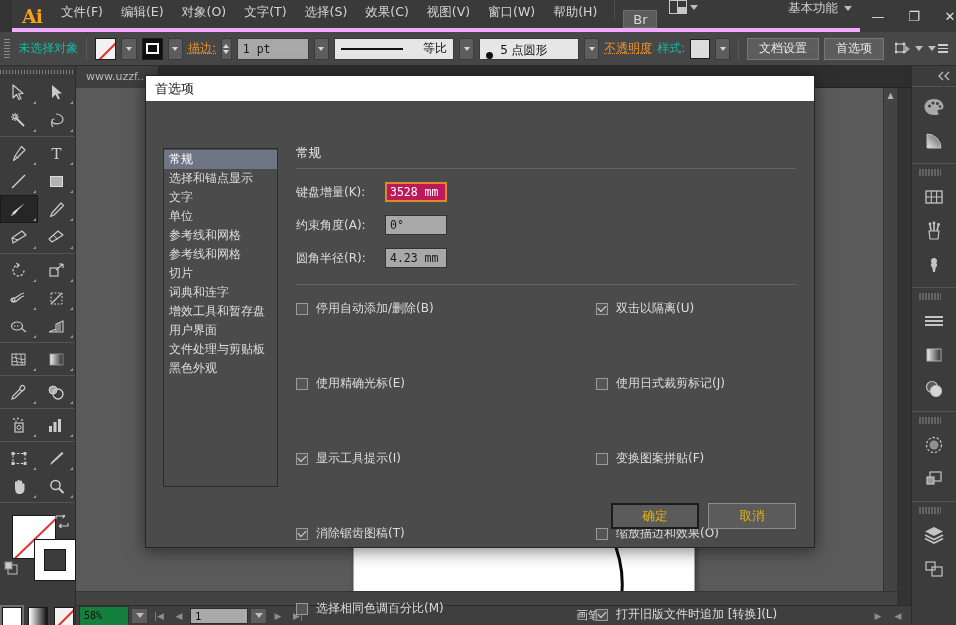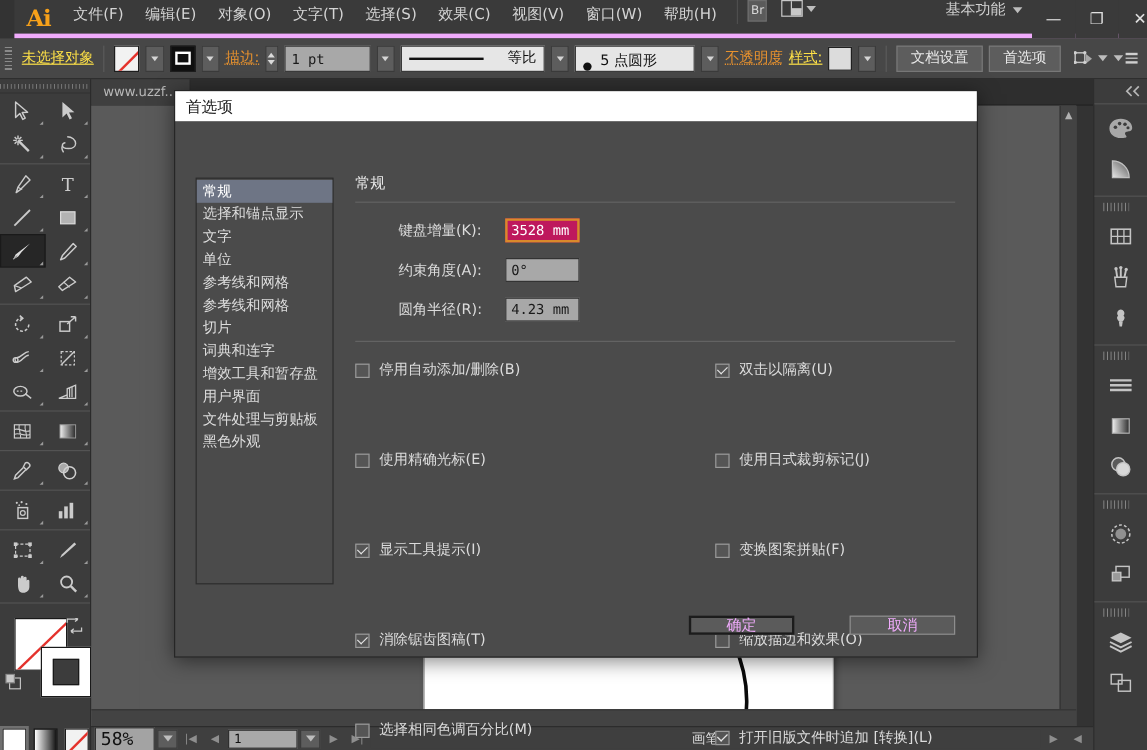--- a/index.html
+++ b/index.html
@@ -23,23 +23,23 @@
     justify-content: center; color: #f7a11a; font-weight: bold;
     font-size: 19px; font-family: "DejaVu Serif", serif;
     letter-spacing: -1px;
   }
   .menu-item {
     color: #d4d4d4; font-size: 12.5px; padding: 4px 9px;
     white-space: nowrap; cursor: default;
   }
   .mb-sep { width: 1px; height: 20px; background: #4e4e4e; margin: 0 8px; }
   .br-btn {
-    width: 16px; height: 18px; background: #5b5b5b; border: 1px solid #6d6d6d;
-    color: #d8d8d8; font-size: 10px; display: flex; align-items: center;
-    justify-content: center; font-family: "DejaVu Sans", sans-serif;
+    width: 34px; height: 18px; background: #5b5b5b; border: 1px solid #6d6d6d;
+    color: #d8d8d8; font-size: 13px; display: flex; align-items: center;
+    justify-content: center; font-family: "DejaVu Sans", sans-serif; margin-top: 10px;
   }
   .arrange-btn {
     display: flex; align-items: center; gap: 3px; margin-left: 12px;
   }
   .arrange-glyph {
     width: 18px; height: 14px; border: 1.5px solid #c8c8c8; display: grid;
     grid-template-columns: 1fr 1fr; 
   }
   .arrange-glyph i { border-right: 1.5px solid #c8c8c8; }
   .arrange-glyph i:last-child { border-right: none; border-top: 1.5px solid #c8c8c8; background:#c8c8c8; height:50%; margin-top:auto;}
@@ -61,21 +61,21 @@
   
   .controlbar {
     position: absolute; left: 0; top: 32px; width: 956px; height: 34px;
     background: #474747; display: flex; align-items: center;
     border-bottom: 1px solid #2e2e2e; padding-left: 4px; gap: 5px;
   }
   .grip {
     width: 7px; height: 20px; margin-right: 3px;
     background: repeating-linear-gradient(to bottom, #8a8a8a 0 1px, transparent 1px 3px);
   }
-  .cb-label { color: #fde047; font-size: 12px; white-space: nowrap; text-decoration: underline; }
+  .cb-label { color: #14b8a6; font-size: 12px; white-space: nowrap; }
   .cb-label.orange { color: #e8922e; text-decoration: underline dotted; }
   .swatch-none {
     width: 24px; height: 22px; background: #f2f2f2; border: 1px solid #1d1d1d;
     position: relative; overflow: hidden;
   }
   .swatch-none::after {
     content: ""; position: absolute; left: -4px; top: 50%; width: 34px;
     height: 2px; background: #e4322c; transform: rotate(-45deg);
     transform-origin: center;
   }
@@ -243,22 +243,22 @@
     color: #c4c4c4;
   }
 
   
   .statusbar {
     position: absolute; left: 76px; bottom: 0; width: 835px; height: 20px;
     background: #3f3f3f; display: flex; align-items: center; gap: 2px;
     border-top: 1px solid #2c2c2c; padding-left: 3px;
   }
   .zoomfield {
-    width: 50px; height: 20px; background: #a3a3a3; border: 1px solid #2f2f2f;
-    color: #111; font-size: 15px; display: flex; align-items: center;
+    width: 50px; height: 20px; background: #15803d; border: 1px solid #2f2f2f;
+    color: #111; font-size: 10px; display: flex; align-items: center;
     padding-left: 4px; font-family: "DejaVu Sans Mono", monospace;
   }
   .sb-dd {
     width: 17px; height: 16px; background: #5d5d5d; border: 1px solid #3b3b3b;
     display: flex; align-items: center; justify-content: center;
   }
   .sb-nav {
     width: 18px; height: 16px; display: flex; align-items: center;
     justify-content: center; color: #8e8e8e; font-size: 9px;
   }
@@ -292,21 +292,21 @@
   }
   .dlg-list-item {
     height: 19px; color: #dddddd; font-size: 12px; padding-left: 5px;
     display: flex; align-items: center; white-space: nowrap;
   }
   .dlg-list-item.sel { background: #6e7585; color: #ffffff; }
   .dlg-right { position: absolute; left: 150px; top: 44px; right: 18px; }
   .sec-title { color: #e6e6e6; font-size: 12.5px; }
   .sec-rule { height: 1px; background: #636363; margin-top: 6px; }
   .form-row {
-    display: flex; align-items: center; margin-top: 13px; gap: 6px; margin-left: 36px;
+    display: flex; align-items: center; margin-top: 13px; gap: 6px;
   }
   .form-label {
     color: #dcdcdc; font-size: 12px; width: 83px; text-align: left;
     white-space: nowrap;
   }
   .inp {
     height: 20px; width: 62px; background: #a8a8a8; border: 1px solid #333;
     color: #1a1a1a; font-size: 11.5px; display: flex; align-items: center;
     padding-left: 4px; font-family: "DejaVu Sans Mono", monospace;
   }
@@ -333,24 +333,23 @@
   .cblabel { color: #dcdcdc; font-size: 12px; white-space: nowrap; }
   .reset-btn {
     margin-top: 16px; display: inline-flex; align-items: center; height: 21px;
     background: #4f4f4f; border: 7px solid #f97316; color: #e6e6e6;
     font-size: 12px; padding: 0 10px;
   }
   .dlg-footer {
     position: absolute; right: 18px; bottom: 20px; display: flex; gap: 9px;
   }
   .dlg-btn {
-    width: 88px; height: 16px; background: #5b5b5b; border: 1px solid #8d8d8d;
-    color: #f0abfc; font-size: 12.5px; display: flex; align-items: center;
+    width: 88px; height: 26px; background: #5b5b5b; border: 1px solid #8d8d8d;
+    color: #eab308; font-size: 12.5px; display: flex; align-items: center;
     justify-content: center;
-    margin-left: 37px;
   }
   .dlg-btn.primary { border: 2px solid #1c1c1c; }
 </style>
 </head>
 <body>
 
 <div id="app">
 
   <div class="menubar">
     <div class="ai-logo">Ai</div>

